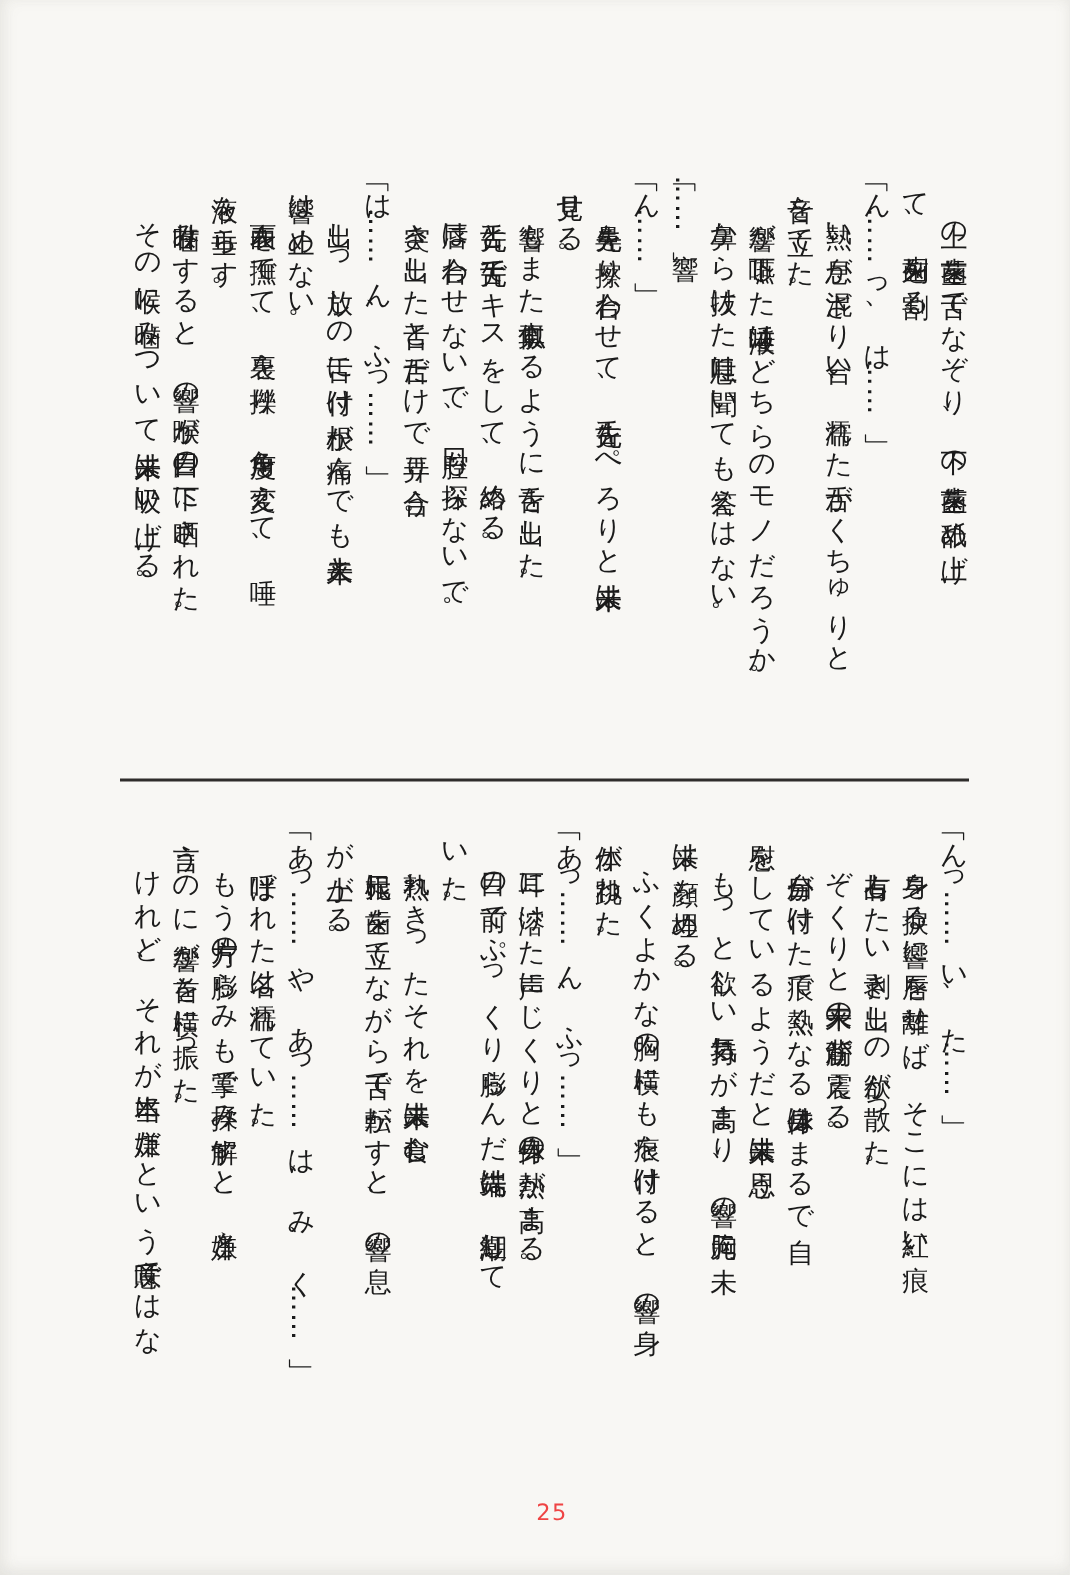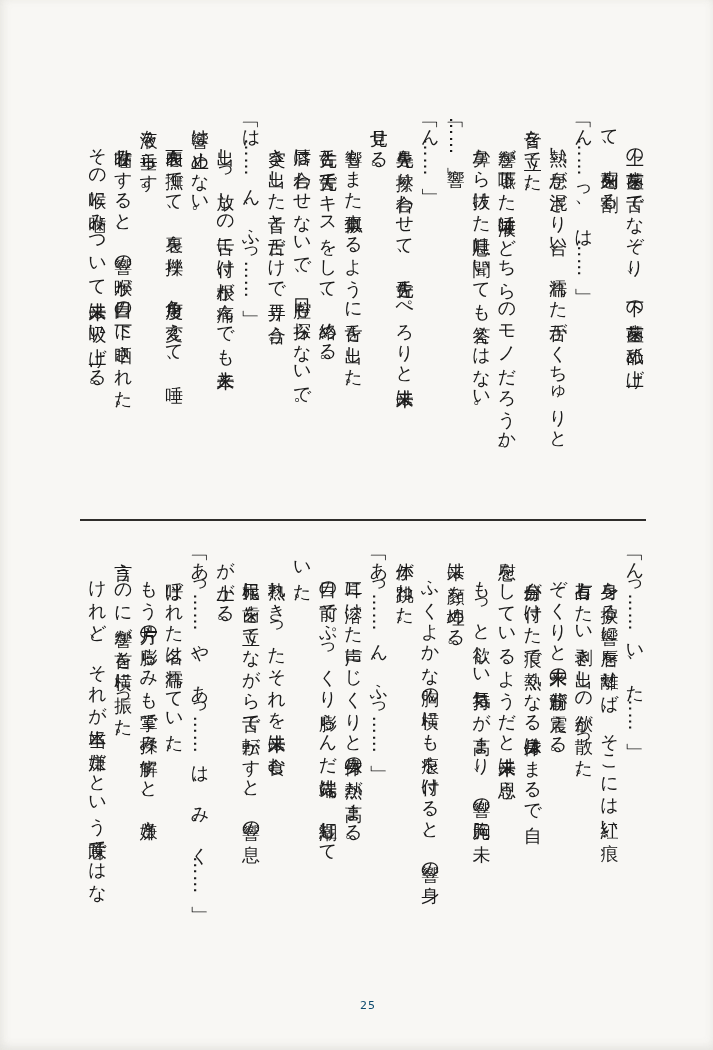--- a/index.html
+++ b/index.html
@@ -48,23 +48,23 @@
     width: 566px;
     height: 2px;
     background: #2f2d2b;
   }
   .page-number {
     position: absolute;
     top: 999px;
     left: 338px;
     width: 60px;
     text-align: center;
-    font-size: 11px;
+    font-size: 15px;
     letter-spacing: 1px;
-    color: #0c4a6e;
+    color: #ef4444;
   }
 </style>
 </head>
 <body>
 
 <div class="page">
 
   <div class="vtext top-block">
       <p>　上の歯茎を舌でなぞり、下の歯茎を舐め上げ</p>
       <p>て、歯列を割る。</p>

